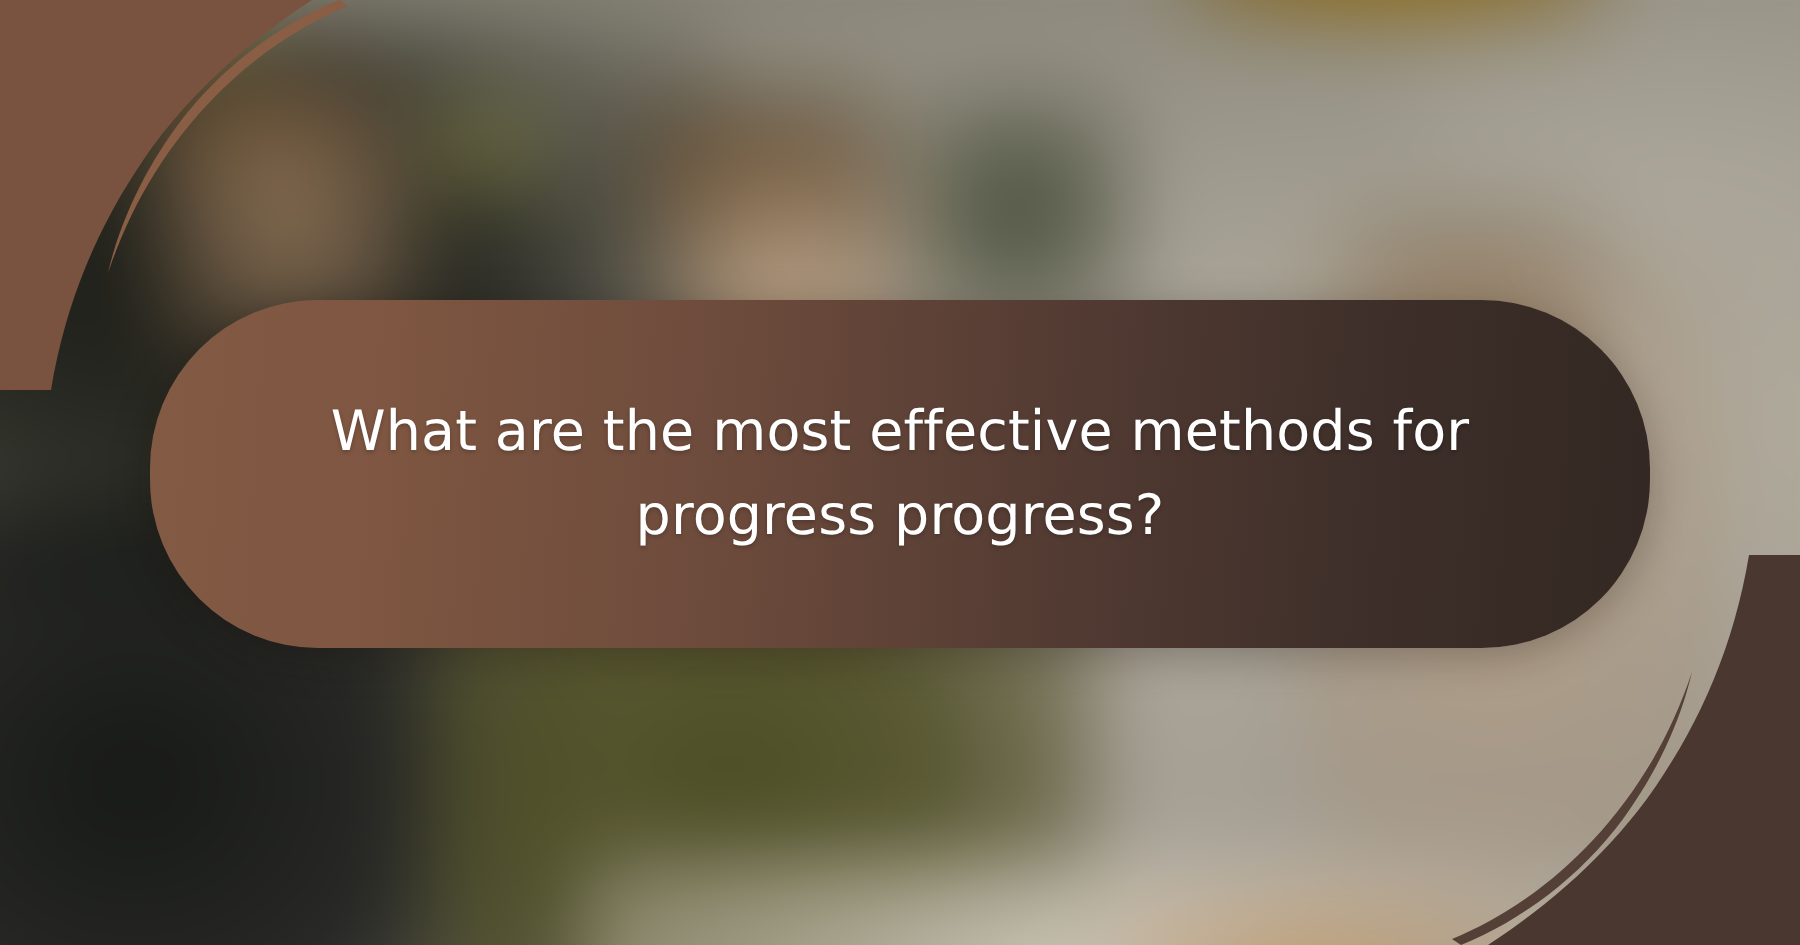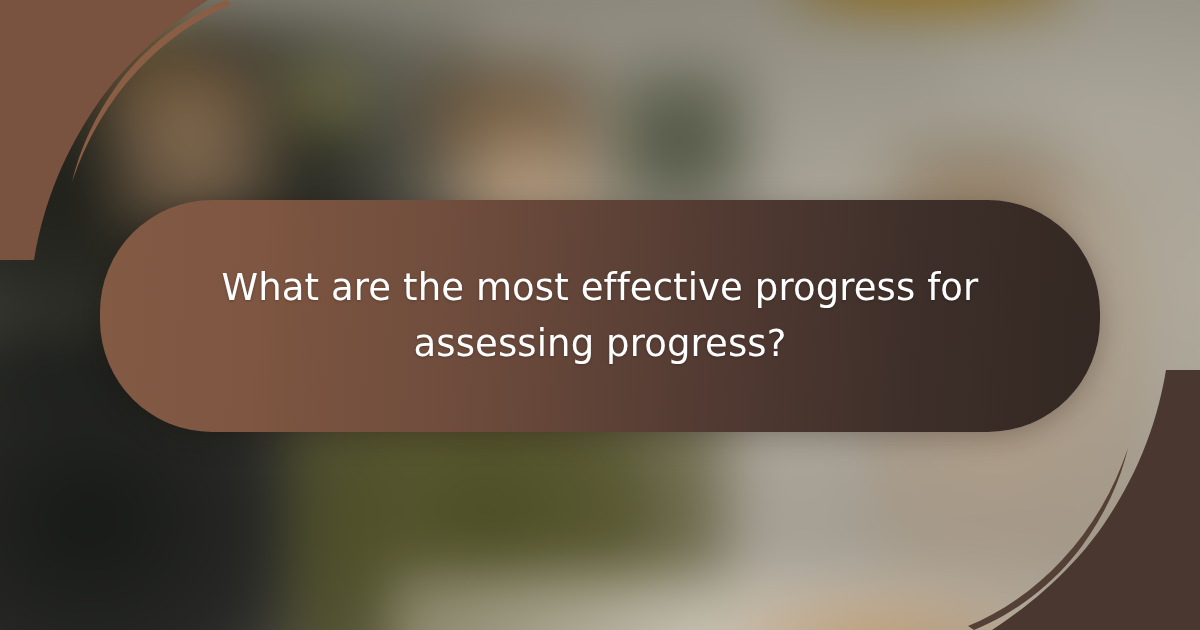--- a/index.html
+++ b/index.html
@@ -306,16 +306,16 @@
   </svg>
 
   <svg class="corner-deco br" width="320" height="260" viewBox="0 0 320 260">
     <g transform="translate(320,260) rotate(180)">
       <path fill="#4a3830" d="M0,0 H208 C168,26 126,62 96,106 C66,150 44,200 34,260 H0 Z"></path>
       <path fill="#544036" d="M226,0 C186,16 146,46 118,84 C96,114 80,148 72,182 C86,140 108,102 138,70 C166,40 198,18 232,4 Z"></path>
     </g>
   </svg>
 
   <div class="card">
-    <p class="card-text">What are the most effective progress for assessing progress?</p>
+    <p class="card-text">What are the most effective methods for progress progress?</p>
   </div>
 
 </div>
 
 </body></html>

